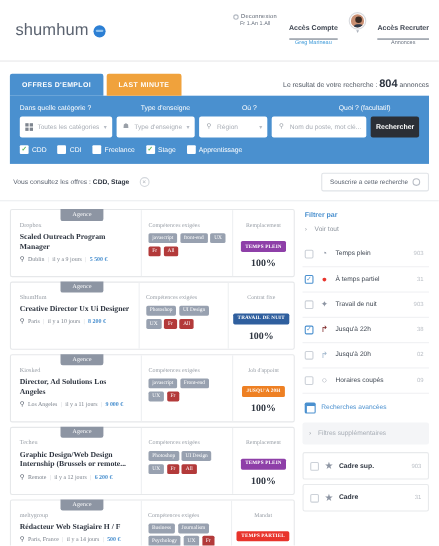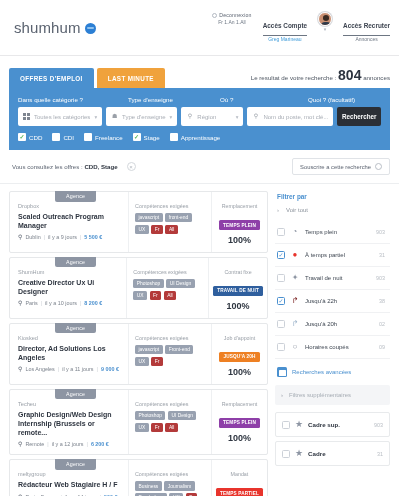--- a/index.html
+++ b/index.html
@@ -56,21 +56,21 @@
   .search-zone { padding: 11px 9px 0 9px; }
   .tabs-row { display: flex; align-items: flex-end; justify-content: space-between; }
   .tabs { display: flex; gap: 3px; }
   .tab {
     font-size: 6.3px; font-weight: bold; letter-spacing: .35px;
     color: #ffffff; padding: 7px 11px 6px 11px;
     border-radius: 2px 2px 0 0; background: #4a90cf;
   }
   .tab.last-minute { background: #f0a23c; }
   .result-text { font-size: 6.2px; color: #4d5560; padding-bottom: 5px; white-space: nowrap;}
-  .result-text b { font-size: 14px; color: #2d3440; }
+  .result-text b { font-size: 10px; color: #2d3440; }
 
   .blue-panel { background: #4a90cf; padding: 8px 9px 9px 9px; }
   .field-labels { display: flex; margin-bottom: 4px; }
   .field-labels span { font-size: 6.2px; color: #ffffff; }
   .fl-1 { width: 110px; } .fl-2 { width: 92px; } .fl-3 { width: 88px; } .fl-4 { flex:1; }
 
   .fields { display: flex; gap: 4px; align-items: stretch; }
   .fld {
     background: #ffffff; border-radius: 2px; height: 19px;
     display: flex; align-items: center; gap: 4px; padding: 0 5px;
@@ -118,20 +118,21 @@
   .sub-dot { width:7px;height:7px;border-radius:50%;border:1px solid #b9bec6;}
 
   
   .content { display: flex; padding: 7px 9px 0 9px; gap: 7px; align-items: flex-start; }
   .listings { width: 259px; }
 
   .card {
     background: #ffffff; border: 1px solid #e6e8ea; border-radius: 2px;
     display: flex; margin-bottom: 4px; position: relative;
     min-height: 50px;
+    font-family: Liberation Serif, serif;
   }
   .agence-tag {
     position: absolute; top: -1px; left: 45px;
     background: #8d95a3; color: #ffffff; font-size: 5.3px;
     padding: 2px 11px 2.5px 11px; border-radius: 0 0 2px 2px; letter-spacing:.2px;
   }
   .col-info { width: 118px; padding: 11px 7px 7px 8px; }
   .company { font-size: 5.6px; color: #9aa0a8; margin-bottom: 3px; }
   .job-title {
     font-size: 7px; font-weight: bold; color: #2e3540; line-height: 1.32;

